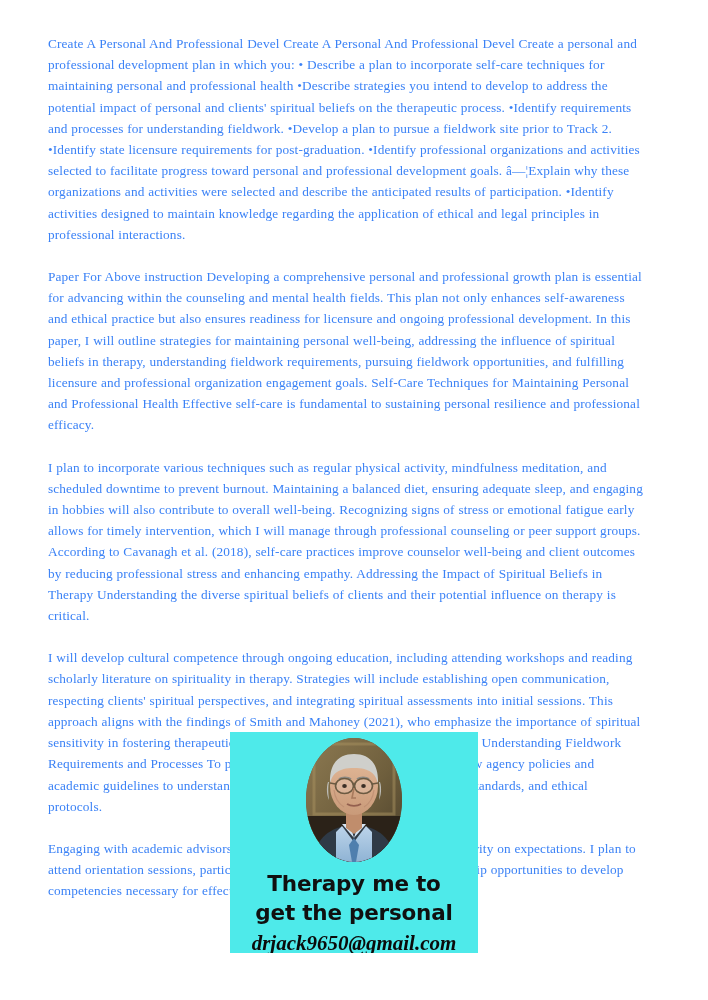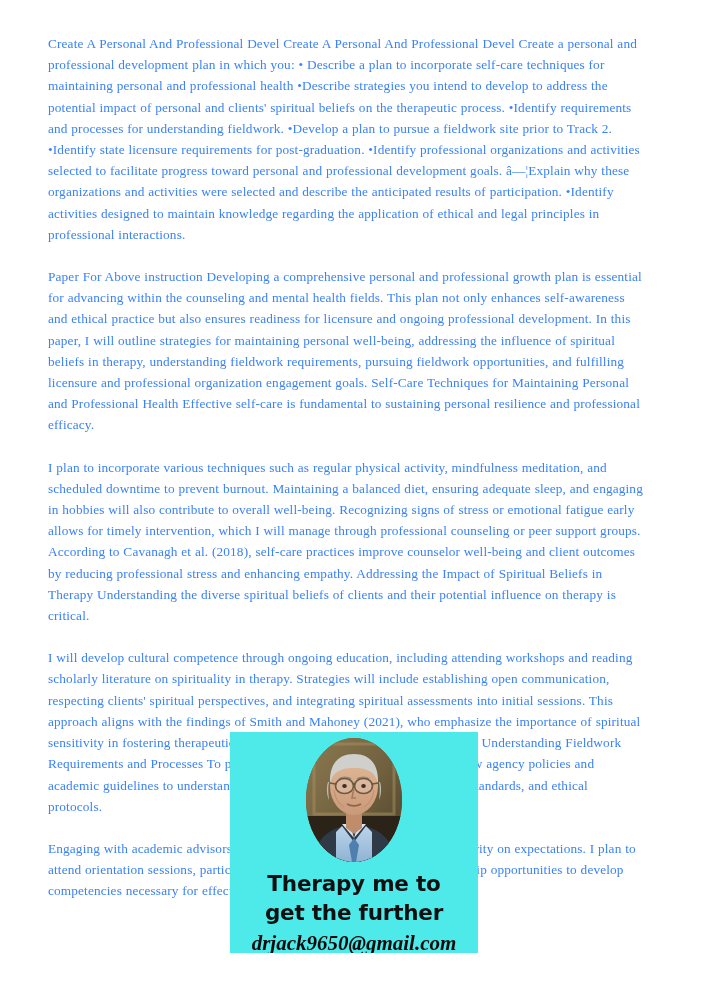--- a/index.html
+++ b/index.html
@@ -165,20 +165,20 @@
 
         <path d="M41 66 C45 68.5 51 68.5 55 66" stroke="#94604f" stroke-width="1.8" fill="none"></path>
 
         <path d="M28 52 C29 60 33 66 38 69" stroke="#b6866a" stroke-width="1.2" fill="none" opacity="0.6"></path>
         <path d="M68 52 C67 60 63 66 58 69" stroke="#b6866a" stroke-width="1.2" fill="none" opacity="0.6"></path>
       </svg>
     </div>
 
     <div id="promo-headline">
       <span class="promo-headline-line">Therapy me to</span>
-      <span class="promo-headline-line">get the further</span>
+      <span class="promo-headline-line">get the personal</span>
     </div>
 
     <div id="promo-email">drjack9650@gmail.com</div>
 
   </div>
 
 </div>
 
 </body></html>

